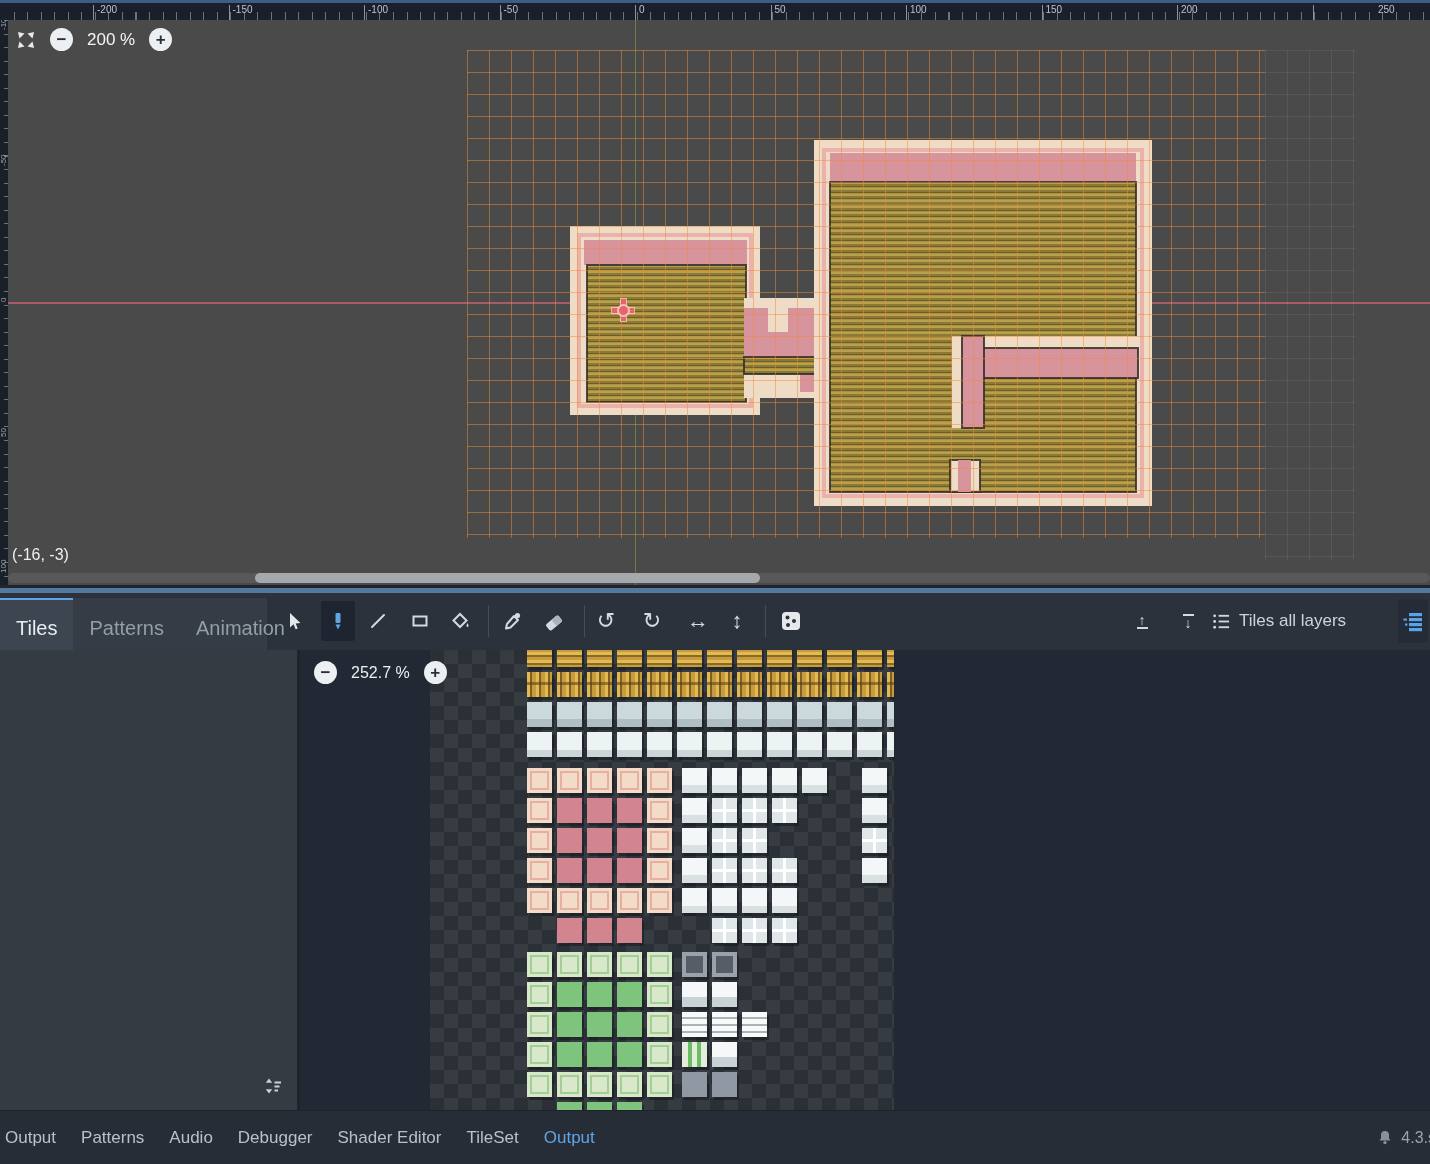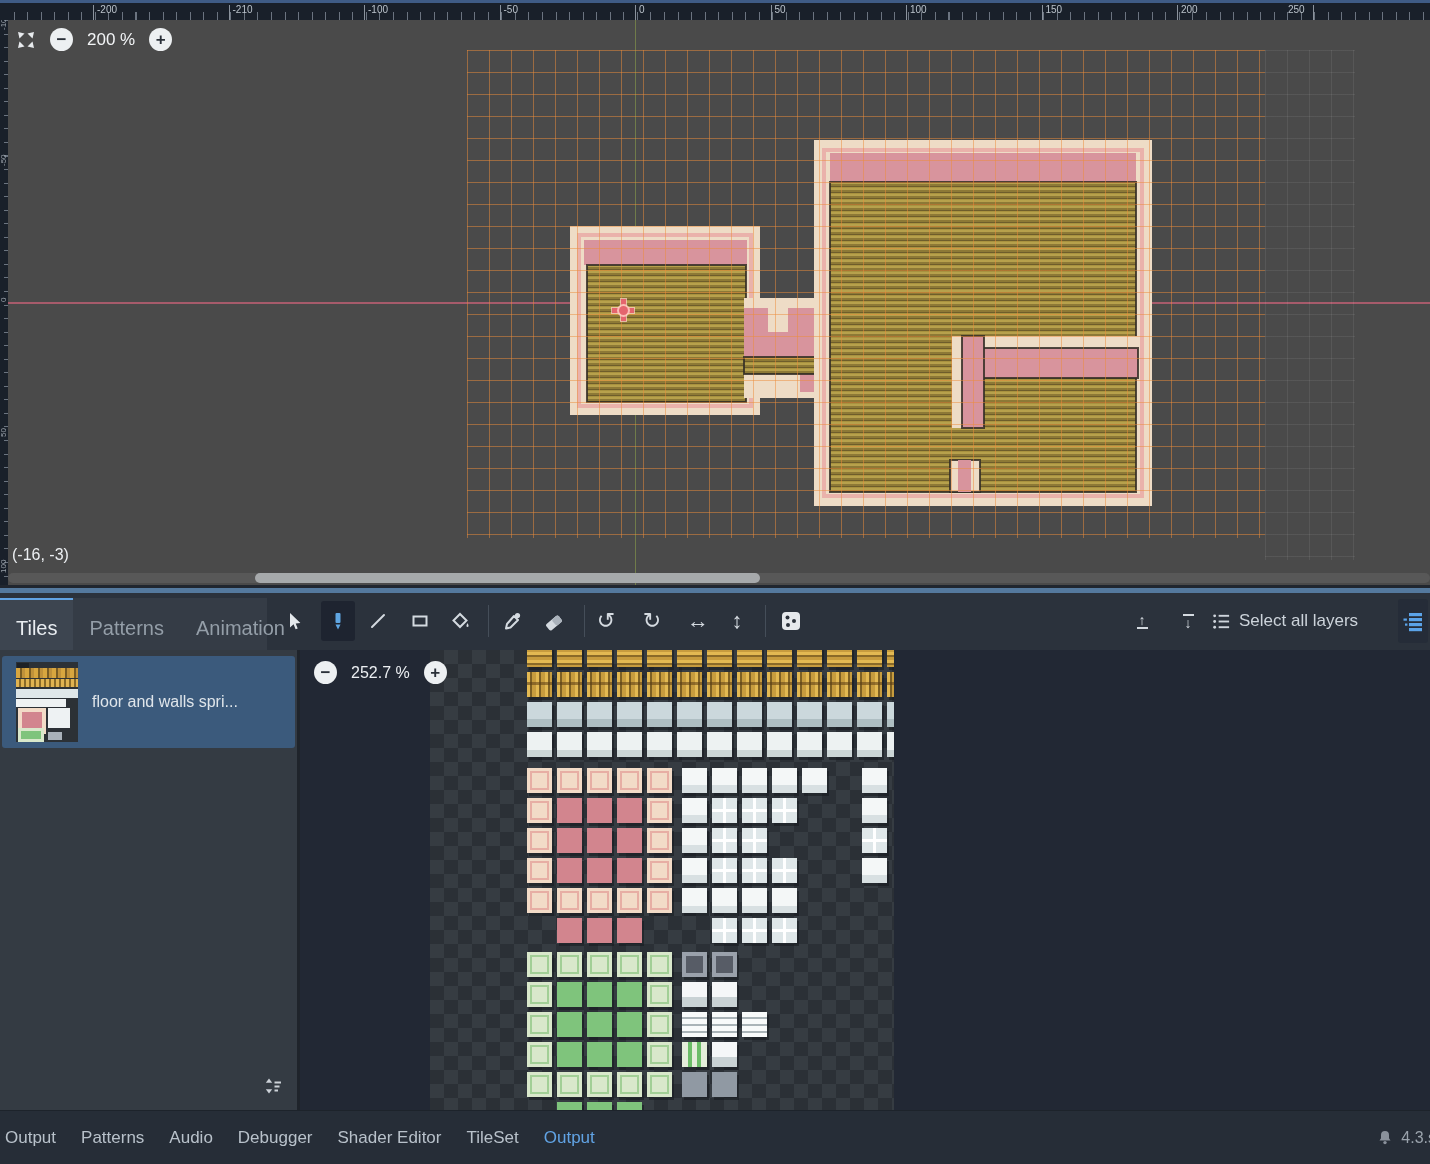--- a/index.html
+++ b/index.html
@@ -114,37 +114,37 @@
 
 <div id="app">
 
   <div class="topstrip"></div>
 
   <div class="ruler-h">
     <div class="minors"></div>
   <div class="major" style="left: 93px;"></div>
       <span class="tlabel" style="left: 97px;">-200</span>
       <div class="major" style="left: 228.5px;"></div>
-      <span class="tlabel" style="left: 232.5px;">-210</span>
+      <span class="tlabel" style="left: 232.5px;">-150</span>
       <div class="major" style="left: 364px;"></div>
       <span class="tlabel" style="left: 368px;">-100</span>
       <div class="major" style="left: 499.5px;"></div>
       <span class="tlabel" style="left: 503.5px;">-50</span>
       <div class="major" style="left: 635px;"></div>
       <span class="tlabel" style="left: 639px;">0</span>
       <div class="major" style="left: 770.5px;"></div>
       <span class="tlabel" style="left: 774.5px;">50</span>
       <div class="major" style="left: 906px;"></div>
       <span class="tlabel" style="left: 910px;">100</span>
       <div class="major" style="left: 1041.5px;"></div>
       <span class="tlabel" style="left: 1045.5px;">150</span>
       <div class="major" style="left: 1177px;"></div>
       <span class="tlabel" style="left: 1181px;">200</span>
       <div class="major" style="left: 1312.5px;"></div>
-      <span class="tlabel" style="left: 1288px;">250</span>
+      <span class="tlabel" style="left: 1378px;">250</span>
     </div>
   <div class="corner"></div>
   <div class="ruler-v">
     <div class="minors"></div>
   <span class="vlabel" style="top: 10px;">-100</span>
       <span class="vlabel" style="top: 146px;">-50</span>
       <span class="vlabel" style="top: 282px;">0</span>
       <span class="vlabel" style="top: 417px;">50</span>
       <span class="vlabel" style="top: 553px;">100</span>
     </div>
@@ -304,52 +304,38 @@
               <line x1="7" y1="10" x2="18" y2="10"></line>
               <line x1="7" y1="16" x2="18" y2="16"></line>
             </g>
             <g fill="#cfd5dc">
               <circle cx="2.8" cy="4" r="1.5"></circle>
               <circle cx="2.8" cy="10" r="1.5"></circle>
               <circle cx="2.8" cy="16" r="1.5"></circle>
             </g>
           </svg>
       </span>
-      <span class="txt">Select all layers</span>
+      <span class="txt">Tiles all layers</span>
     </div>
     <div class="hl-btn">
       <svg width="22" height="22" viewBox="0 0 22 22">
           <g fill="#5ba3e8">
             <rect x="7" y="3" width="13" height="3.2"></rect>
             <rect x="7" y="8" width="13" height="3.2"></rect>
             <rect x="7" y="13" width="13" height="3.2"></rect>
             <rect x="7" y="18" width="13" height="3.2"></rect>
             <rect x="1.5" y="8.5" width="3.4" height="2.2"></rect>
             <rect x="3" y="13.5" width="2.4" height="2.2"></rect>
           </g>
         </svg>
     </div>
   </div>
 
   <div class="panels">
     <div class="left-panel">
-      <div class="tile-item">
-        <div class="thumb">
-          <div style="left:1px;top:1px;width:12px;height:6px;background:#1d2126;"></div>
-          <div style="left:0;top:6px;width:62px;height:10px;background:repeating-linear-gradient(90deg,#d8a63f 0 4px,#7a5c22 4px 6px,#c0913a 6px 9px);"></div>
-          <div style="left:0;top:17px;width:62px;height:8px;background:repeating-linear-gradient(90deg,#e0b351 0 3px,#8a6a28 3px 5px);"></div>
-          <div style="left:0;top:27px;width:62px;height:9px;background:#dfe7e9;"></div>
-          <div style="left:0;top:37px;width:50px;height:8px;background:#eef2f3;"></div>
-          <div style="left:2px;top:46px;width:28px;height:26px;background:#d2858e;border:4px solid #f2dbc7;box-sizing:border-box;"></div>
-          <div style="left:32px;top:46px;width:22px;height:20px;background:#eef2f3;"></div>
-          <div style="left:2px;top:66px;width:26px;height:14px;background:#7fc47c;border:3px solid #d9e8cb;box-sizing:border-box;"></div>
-          <div style="left:32px;top:70px;width:14px;height:8px;background:#aab2ba;"></div>
-        </div>
-        <div class="lbl">floor and walls spri...</div>
-      </div>
       <div class="lp-bottom">
         <div class="sort-btn">
           <svg width="18" height="18" viewBox="0 0 18 18">
               <g fill="#ccd2d8">
                 <path d="M5 1.5l3.2 4.2H1.8z"></path>
                 <path d="M5 16.5l3.2-4.2H1.8z"></path>
                 <rect x="10.5" y="4.5" width="6.5" height="2"></rect>
                 <rect x="10.5" y="8.5" width="5" height="2"></rect>
                 <rect x="10.5" y="12.5" width="3.5" height="2"></rect>
               </g>

